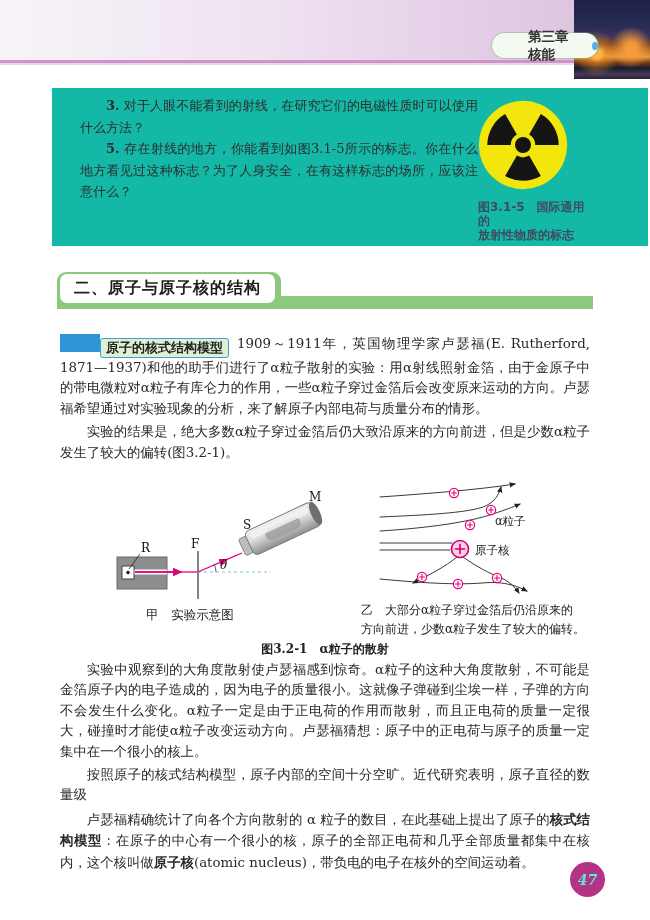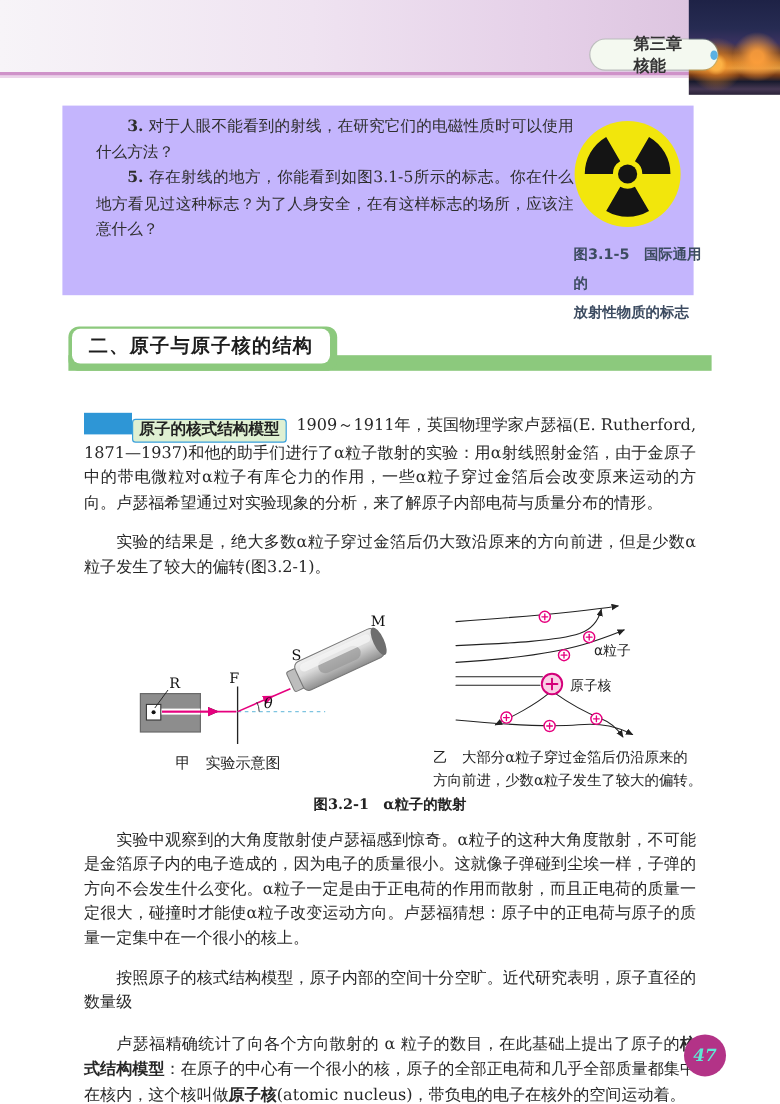--- a/index.html
+++ b/index.html
@@ -18,42 +18,42 @@
       radial-gradient(circle at 30% 68%, rgba(255,180,70,.95) 0 6%, rgba(255,150,40,.5) 12%, transparent 30%),
       radial-gradient(circle at 75% 60%, rgba(255,160,60,.9) 0 7%, transparent 28%),
       linear-gradient(180deg,#1e2246 0%,#262b52 30%,#3a3260 45%,#6d4028 56%,#c87c2a 66%,#e09a40 72%,#7a3c16 79%,#191b2e 86%,#463853 94%,#2a2238 100%); }
   .chapter-tab { position:absolute; top:33px; left:492px; width:106px; height:25px;
     background:#f4f9f0; border-radius:13px; box-shadow:0 0 0 1px rgba(140,170,140,.45);
     display:flex; align-items:center; justify-content:center; gap:7px;
     font-family:"DejaVu Sans", sans-serif; font-size:13.5px; font-weight:bold; color:#333;padding-left:36px; }
   .tab-dot { width:8px; height:8px; border-radius:50%; background:#5ab1e4; }
 
   
-  .qbox { position:absolute; left:52px; top:88px; width:526px; height:158px; background:#c4b5fd; }
+  .qbox { position:absolute; left:52px; top:88px; width:596px; height:158px; background:#14b8a6; }
   .qbox-text { position:absolute; left:28px; top:7px; width:398px;
     font-size:13px; line-height:21.5px; color:#2e2e2e; text-align:justify; }
   .question { text-indent:2em; }
   .qnum { font-weight:bold; }
   .rad-icon { position:absolute; left:424px; top:10px; width:94px; height:94px; }
   .rad-caption { position:absolute; left:426px; top:112px; width:116px;
-    font-family:"DejaVu Sans", sans-serif; font-size:12px; line-height:24px;
+    font-family:"DejaVu Sans", sans-serif; font-size:12px; line-height:14px;
     color:#3d4c61; font-weight:bold; }
 
   
   .section-head { position:absolute; left:57px; top:272px; width:536px; height:37px; }
   .section-bar { position:absolute; left:0; right:0; bottom:0; height:13px; background:#8cc97d; }
   .section-back { position:absolute; left:0; top:0; width:224px; height:37px; background:#8cc97d; border-radius:9px; }
   .section-label { position:absolute; left:3px; top:2px; width:215px; height:29px; background:#ffffff;
     border-radius:7px; display:flex; align-items:center; justify-content:center;
     font-family:Liberation Serif, serif; font-size:16px; font-weight:bold; color:#1d1d1d; letter-spacing:1px; }
 
   
   .content { position:absolute; left:57px; top:331px; width:536px;
     font-size:13.4px; line-height:20.4px; color:#282828; text-align:justify; }
-  .content p { margin:13px; text-indent:2em; }
+  .content p { margin:3px; text-indent:2em; }
   .content p.first { text-indent:0; }
   .sub-blue { display:inline-block; width:40px; height:18px; background:#2e96d6; vertical-align:-4px; }
   .sub-label { display:inline-block; height:20px; line-height:18px; padding:0 5px;
     border:1px solid #3aa0dc; background:#dff0d2; border-radius:3px;
     font-family:"DejaVu Sans", sans-serif; font-size:13px; font-weight:bold; color:#222;
     vertical-align:-4px; margin-right:8px; }
   .bold { font-weight:bold; }
   .fig-svg { display:block; margin-top:14px; }
   .mt8 { margin-top:8px; }
 

